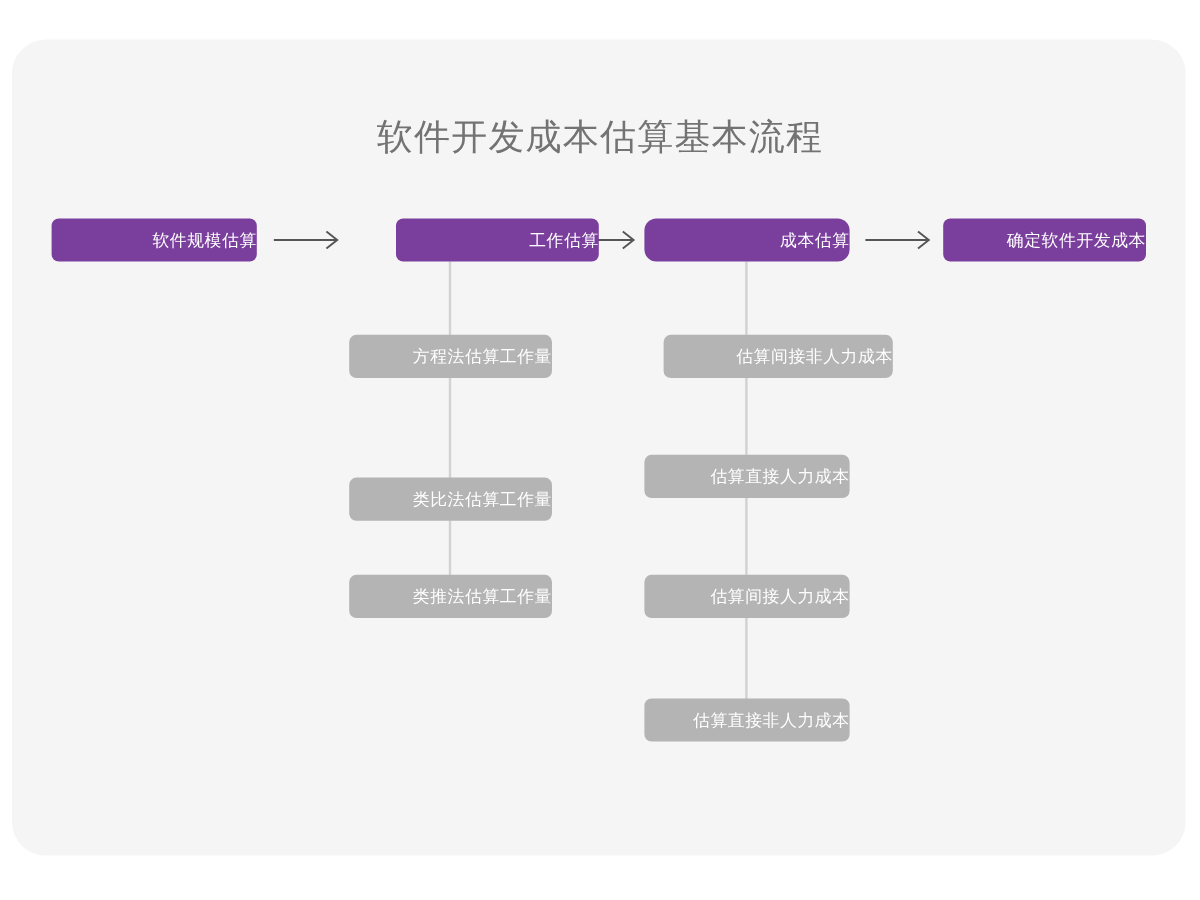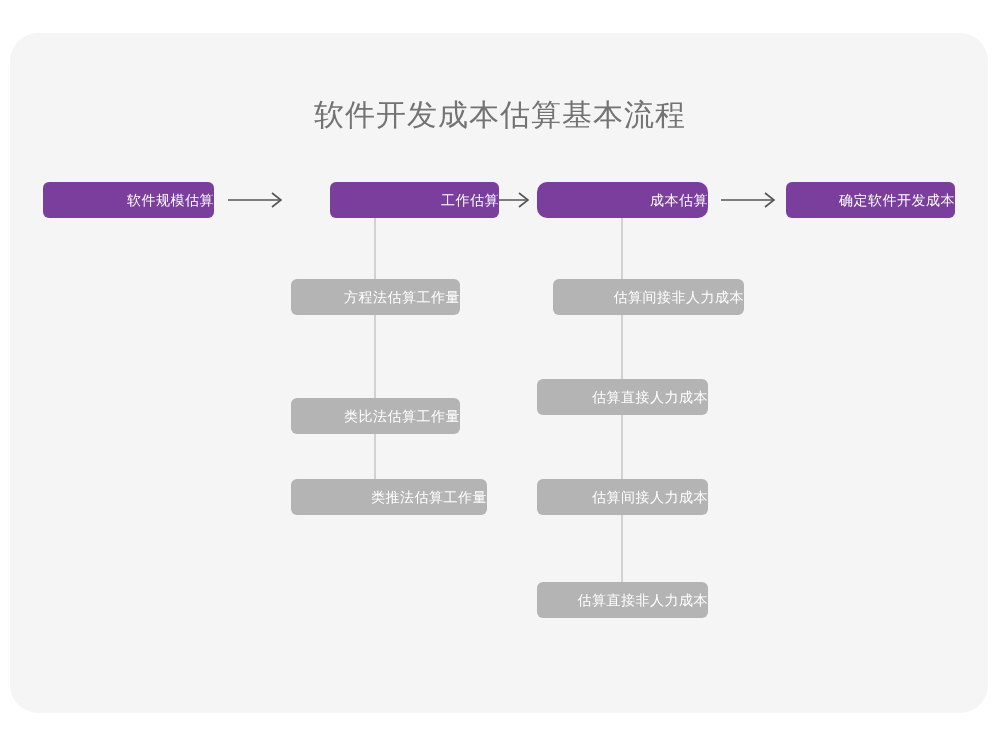--- a/index.html
+++ b/index.html
@@ -113,21 +113,21 @@
 <div class="node primary" style="left:291px; top:182px; width:169px;margin-left:39px;">工作估算</div>
 
 <div class="node primary" style="left:537px; top:182px; width:171px;border-radius:10px;">成本估算</div>
 
 <div class="node primary" style="left:786px; top:182px; width:169px;">确定软件开发成本</div>
 
 <div class="node secondary" style="left:291px; top:279px; width:169px;padding-left:11px;">方程法估算工作量</div>
 
 <div class="node secondary" style="left:291px; top:379px; width:169px;margin-top:19px;">类比法估算工作量</div>
 
-<div class="node secondary" style="left:291px; top:479px; width:196px;">类推法估算工作量</div>
+<div class="node secondary" style="left:291px; top:479px; width:169px;">类推法估算工作量</div>
 
 <div class="node secondary" style="left:553px; top:279px; width:191px;">估算间接非人力成本</div>
 
 <div class="node secondary" style="left:537px; top:379px; width:171px;">估算直接人力成本</div>
 
 <div class="node secondary" style="left:537px; top:479px; width:171px;padding-left:16px;">估算间接人力成本</div>
 
 <div class="node secondary" style="left:537px; top:582px; width:171px;">估算直接非人力成本</div>
 
 </body></html>

